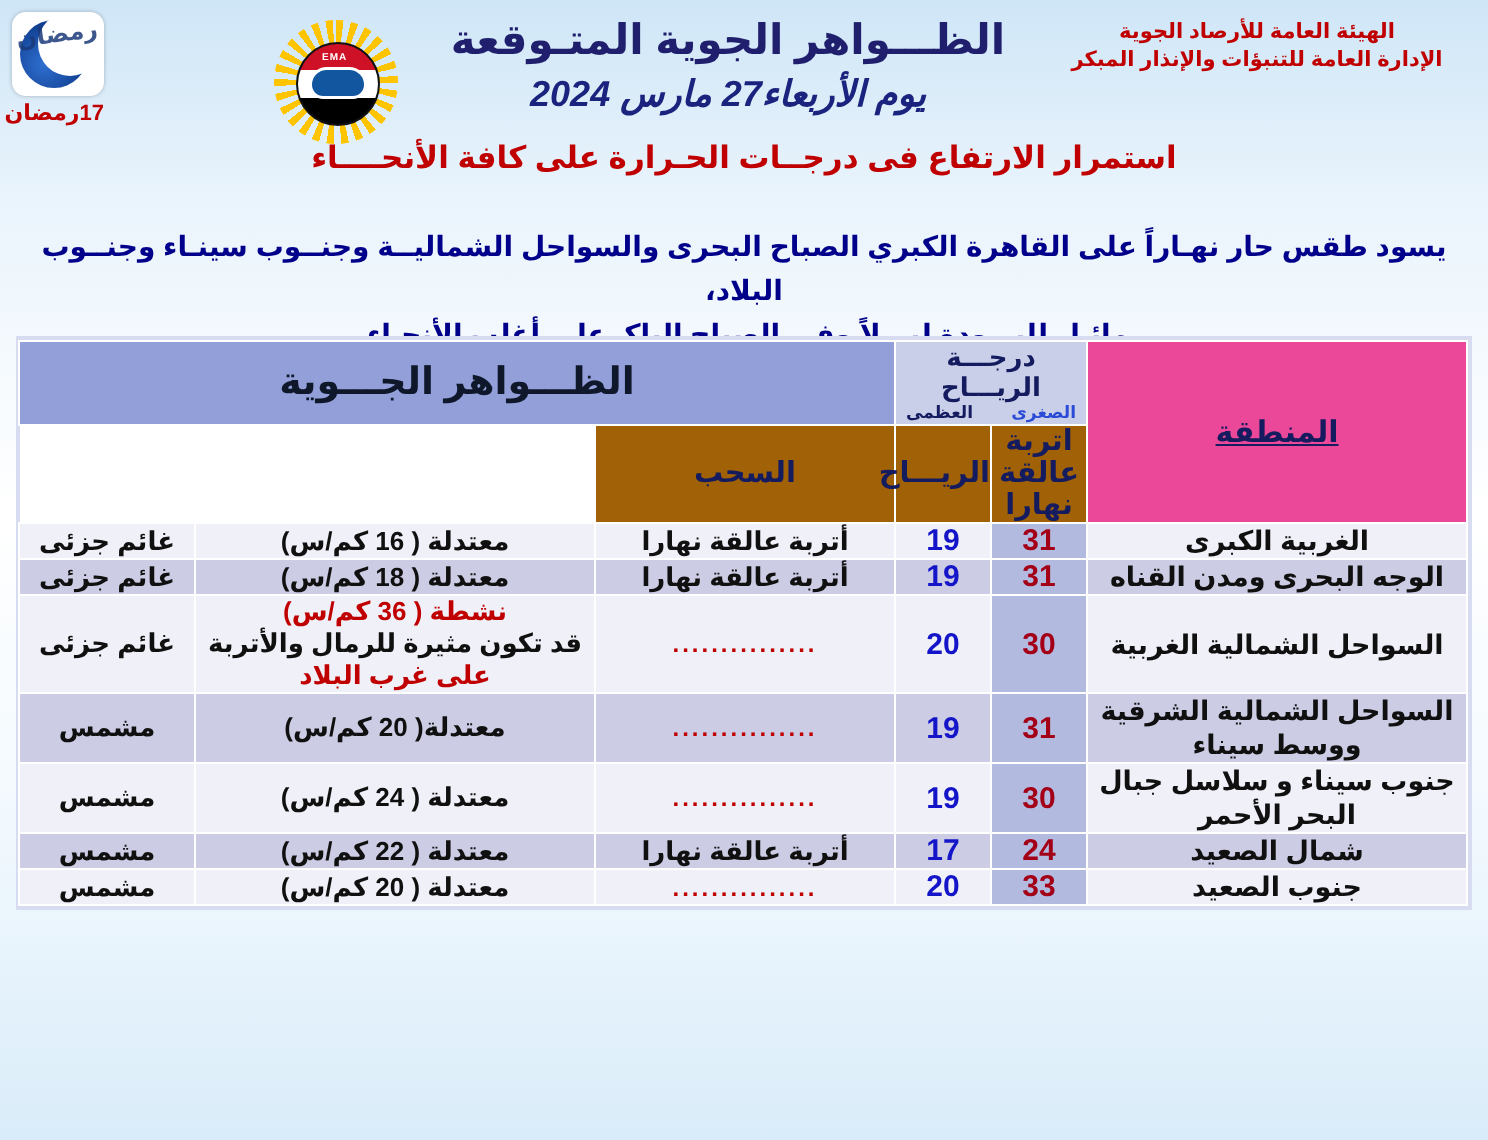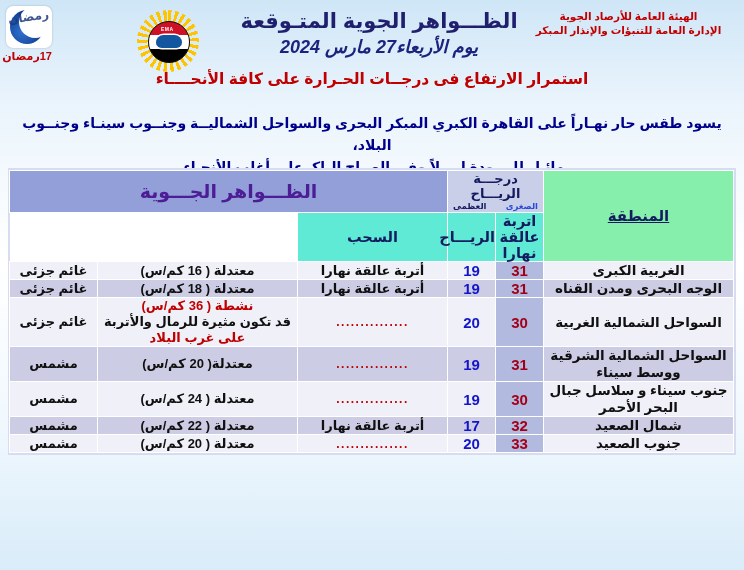--- a/index.html
+++ b/index.html
@@ -34,21 +34,21 @@
     text-align: center;
     color: #c00000;
     font-weight: bold;
     font-size: 10.5px;
     line-height: 14px;
     direction: rtl;
   }
   .title-block {
     position: absolute;
     top: 8px;
-    right: 210px;
+    right: 225px;
     width: 310px;
     text-align: center;
     direction: rtl;
   }
   .main-title {
     font-size: 21px;
     font-weight: bold;
     color: #1f1f6e;
     letter-spacing: 0px;
     line-height: 26px;
@@ -214,28 +214,28 @@
     direction: rtl;
   }
   table.fc td, table.fc th {
     border: 1px solid #ffffff;
     padding: 0;
     vertical-align: middle;
     text-align: center;
   }
   .hdr-main {
     background: #929fd9;
-    color: #4c1d95;
+    color: #0f172a;
     font-size: 19px;
     font-weight: bold;
     height: 34px;
     letter-spacing: 0px;
   }
   .hdr-region {
-    background: #86efac;
+    background: #ec4899;
     color: #141b5e;
     font-size: 15px;
     font-weight: bold;
     text-decoration: underline;
   }
   .hdr-temp-label {
     background: #c9cfe9;
     color: #141b5e;
     font-size: 13px;
     font-weight: bold;
@@ -246,21 +246,21 @@
     display: flex;
     flex-direction: row;
     justify-content: space-between;
     padding: 0 5px;
     font-size: 8.5px;
     line-height: 11px;
   }
   .temp-sub .mx { color: #141b5e; }
   .temp-sub .mn { color: #2b4bd6; }
   .hdr-sub {
-    background: #5eead4;
+    background: #a16207;
     color: #141b5e;
     font-size: 14.5px;
     font-weight: bold;
     height: 26px;
   }
 
   tr.odd td { background: #f0f0f8; }
   tr.even td { background: #ccccE4; }
 
   td.region {
@@ -329,21 +329,21 @@
     </div>
 
     <div class="org-block">
       <div>الهيئة العامة للأرصاد الجوية</div>
       <div>الإدارة العامة للتنبؤات والإنذار المبكر</div>
     </div>
 
     <div class="red-headline">استمرار الارتفاع فى درجــات الحـرارة على كافة الأنحــــاء</div>
 
     <div class="body-text">
-      <div>يسود طقس حار نهـاراً على القاهرة الكبري المبكر البحرى والسواحل الشماليــة وجنــوب سينـاء وجنــوب البلاد،</div>
+      <div>يسود طقس حار نهـاراً على القاهرة الكبري الصباح البحرى والسواحل الشماليــة وجنــوب سينـاء وجنــوب البلاد،</div>
       <div>مائـل للبـرودة ليـــلاً وفى الصباح الباكرعلى أغلب الأنحـاء.</div>
     </div>
   </div>
 
   <div class="table-wrap">
     <table class="fc">
       <colgroup>
         <col style="width:190px">
         <col style="width:48px">
         <col style="width:48px">
@@ -417,21 +417,21 @@
             <td class="tmax">30</td>
             <td class="tmin">19</td>
             <td class="dust"><span class="dots">...............</span></td>
             <td class="wind">
               <div>معتدلة ( 24 كم/س)</div>
             </td>
             <td class="cloud">مشمس</td>
           </tr>
           <tr class="even">
             <td class="region">شمال الصعيد</td>
-            <td class="tmax">32</td>
+            <td class="tmax">24</td>
             <td class="tmin">17</td>
             <td class="dust">أتربة عالقة نهارا</td>
             <td class="wind">
               <div>معتدلة ( 22 كم/س)</div>
             </td>
             <td class="cloud">مشمس</td>
           </tr>
           <tr class="odd">
             <td class="region">جنوب الصعيد</td>
             <td class="tmax">33</td>

